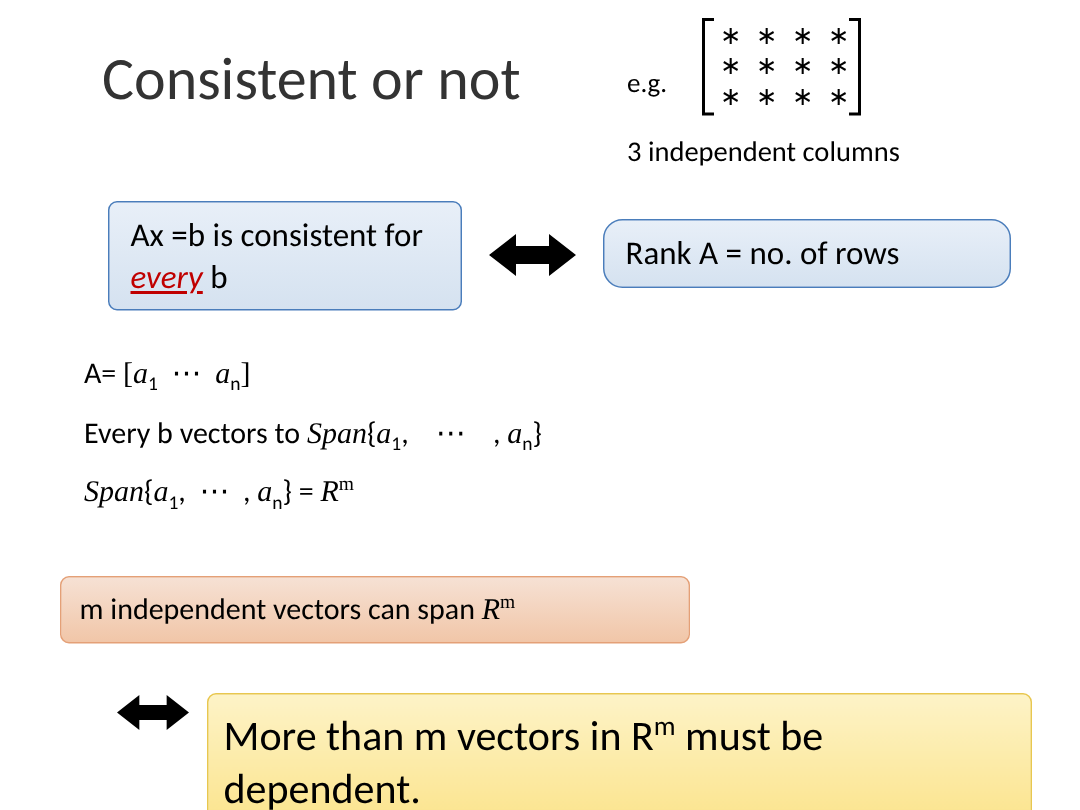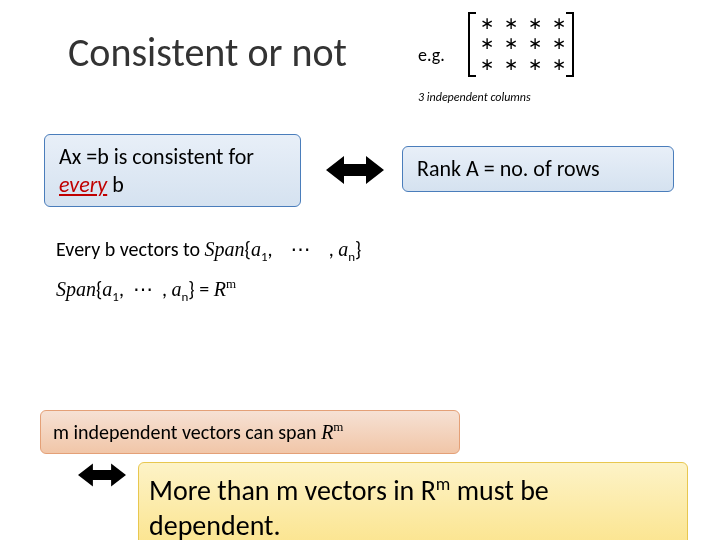--- a/index.html
+++ b/index.html
@@ -57,42 +57,42 @@
     display: flex;
     flex-direction: column;
     padding: 2px 4px;
   }
   .mrow { display: flex; gap: 14px; line-height: 1.2; font-size: 17px;}
   .mrow span { width: 10px; text-align: center; }
   .caption {
     position: absolute;
     left: 418px;
     top: 90px;
-    font-size: 12px;
-    font-style: italic;
+    font-size: 19px;
   }
   .box {
     position: absolute;
     border: 1.5px solid #4a7dbb;
     border-radius: 6px;
     padding: 8px 14px;
     font-size: 22px;
     line-height: 1.25;
   }
   .box-a {
-    left: 44px;
+    left: 72px;
     top: 134px;
-    width: 257px;
+    width: 236px;
     background: linear-gradient(#e8eff8, #d5e2f0);
   }
   .box-b {
     left: 402px;
     top: 146px;
     width: 272px;
     background: linear-gradient(#e8eff8, #d5e2f0);
+    border-radius: 13px;
   }
   .every-red { color: #c00000; text-decoration: underline; font-style: italic; }
   .arrow-h {
     position: absolute;
     left: 326px;
     top: 150px;
   }
   .body-lines {
     position: absolute;
     left: 56px;
@@ -100,21 +100,21 @@
     font-size: 20px;
     line-height: 1.9;
     font-family: Calibri, Arial, sans-serif;
   }
   .math { font-family: 'Cambria Math', 'Times New Roman', serif; font-style: italic; }
   .sub { font-size: 0.65em; vertical-align: sub; font-style: normal;}
   .sup { font-size: 0.65em; vertical-align: super; font-style: normal;}
   .mbrl, .mbrr { font-style: normal; font-family: serif;}
   .box-c {
     left: 40px;
-    top: 410px;
+    top: 384px;
     width: 420px;
     font-size: 20px;
     background: linear-gradient(#f6e1d4, #f1c6a8);
     border: 1px solid #e4a077;
     padding: 8px 12px;
   }
   .arrow-bot {
     position: absolute;
     left: 78px;
     top: 458px;
@@ -168,20 +168,23 @@
 </div>
 
 <svg class="arrow-h" width="58" height="40" viewBox="0 0 58 40">
   <polygon points="0,20 18,6 18,14 40,14 40,6 58,20 40,34 40,26 18,26 18,34" fill="#000"></polygon>
 </svg>
 
 <div class="box box-b">Rank A = no. of rows</div>
 
 <div class="body-lines">
   <div>
+    <span>A= </span><span class="mbrl">[</span><span class="math">a</span><span class="sub">1</span>&nbsp;&nbsp;<span>⋯</span>&nbsp;&nbsp;<span class="math">a</span><span class="sub">n</span><span class="mbrr">]</span>
+  </div>
+  <div>
     <span>Every b vectors to </span><span class="math">Span</span>{<span class="math">a</span><span class="sub">1</span>,&nbsp;&nbsp;&nbsp;&nbsp;<span>⋯</span>&nbsp;&nbsp;&nbsp;&nbsp;, <span class="math">a</span><span class="sub">n</span>}
   </div>
   <div>
     <span class="math">Span</span>{<span class="math">a</span><span class="sub">1</span>,&nbsp;&nbsp;<span>⋯</span>&nbsp;&nbsp;, <span class="math">a</span><span class="sub">n</span>}<span> = </span><span class="math">R</span><span class="sup math">m</span>
   </div>
 </div>
 
 <div class="box box-c">
   <span>m independent vectors can span </span><span class="math">R</span><span class="sup math">m</span>
 </div>

